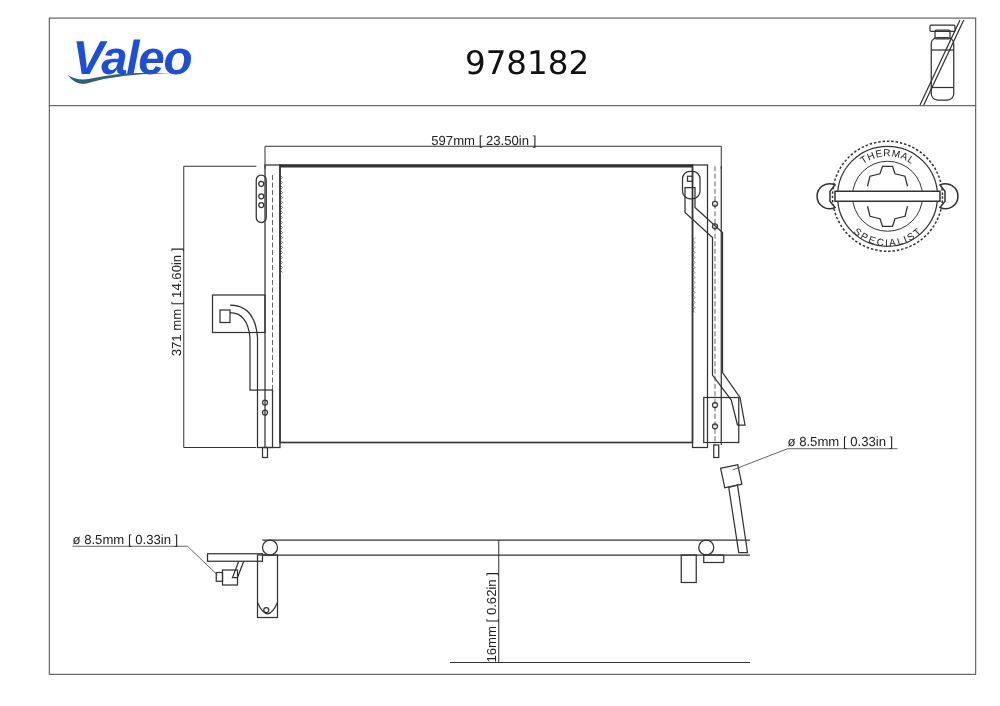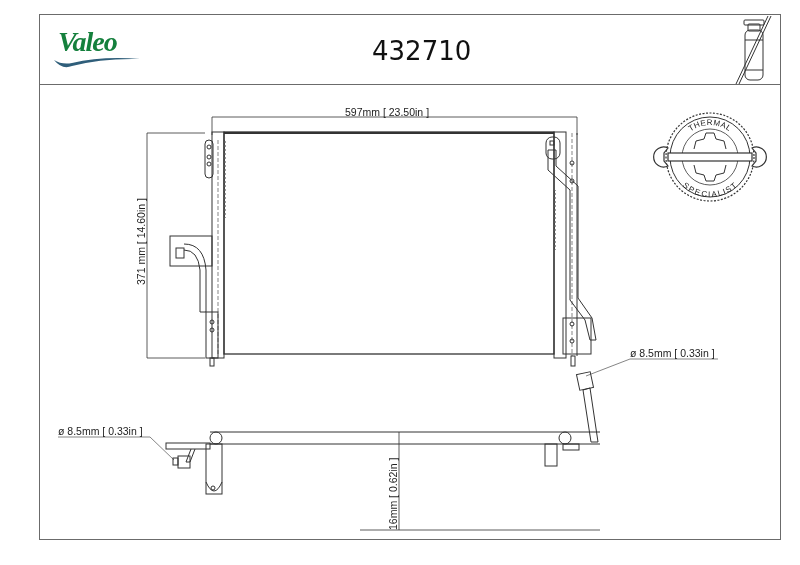--- a/index.html
+++ b/index.html
@@ -1,39 +1,39 @@
 <!DOCTYPE html>
 <html><head>
 <meta charset="utf-8">
 <style>
   html, body { margin: 0; padding: 0; background: #ffffff; }
   body { width: 800px; height: 565px; position: relative; overflow: hidden; font-family: "Liberation Sans", sans-serif; }
   .frame { position: absolute; left: 39px; top: 14px; width: 742px; height: 526px; border: 1.5px solid #6b6b6b; box-sizing: border-box; }
   .header-divider { position: absolute; left: 39px; top: 84px; width: 742px; height: 0; border-top: 1.5px solid #6b6b6b; }
   .logo { position: absolute; left: 52px; top: 26px; width: 100px; height: 48px; }
-  .logo-text { position: absolute; left: 6px; top: 0px; font-family: Liberation Serif, serif; font-style: italic; font-weight: bold; font-size: 28px; letter-spacing: -1px; color: #15803d; }
+  .logo-text { position: absolute; left: 6px; top: 0px; font-family: Liberation Sans, sans-serif; font-style: italic; font-weight: bold; font-size: 38px; letter-spacing: -1px; color: #1d4ed8; }
   .part-number { position: absolute; left: 372px; top: 36px; font-family: "DejaVu Sans", sans-serif; font-size: 26px; color: #111111; }
   svg.drawing { position: absolute; left: 0; top: 0; }
   .dim { font-family: "Liberation Sans", sans-serif; font-size: 10.5px; fill: #222222; }
   .badge-text { font-family: "Liberation Sans", sans-serif; font-size: 8px; fill: #222; letter-spacing: 0.5px; }
 </style>
 </head>
 <body>
 
 <div class="frame"></div>
 <div class="header-divider"></div>
 
 <div class="logo">
   <span class="logo-text">Valeo</span>
   <svg width="100" height="48" style="position:absolute;left:0;top:0">
     <path d="M2 34 Q 10 44 20 40 Q 50 32 88 33 Q 50 30 20 37 Q 10 39 2 34 Z" fill="#2f5e7a"></path>
   </svg>
 </div>
 
-<div class="part-number">432710</div>
+<div class="part-number">978182</div>
 
 <svg class="drawing" width="800" height="565" viewBox="0 0 800 565">
 
   <g stroke="#333" fill="none" stroke-width="1">
     <rect x="745" y="30" width="18" height="50" rx="5"></rect>
     <rect x="748" y="24" width="12" height="7" rx="1"></rect>
     <rect x="744" y="20" width="20" height="5" rx="1"></rect>
     <line x1="745" y1="40" x2="763" y2="40"></line>
     <line x1="745" y1="70" x2="763" y2="70"></line>
     <line x1="736" y1="84" x2="768" y2="16"></line>

